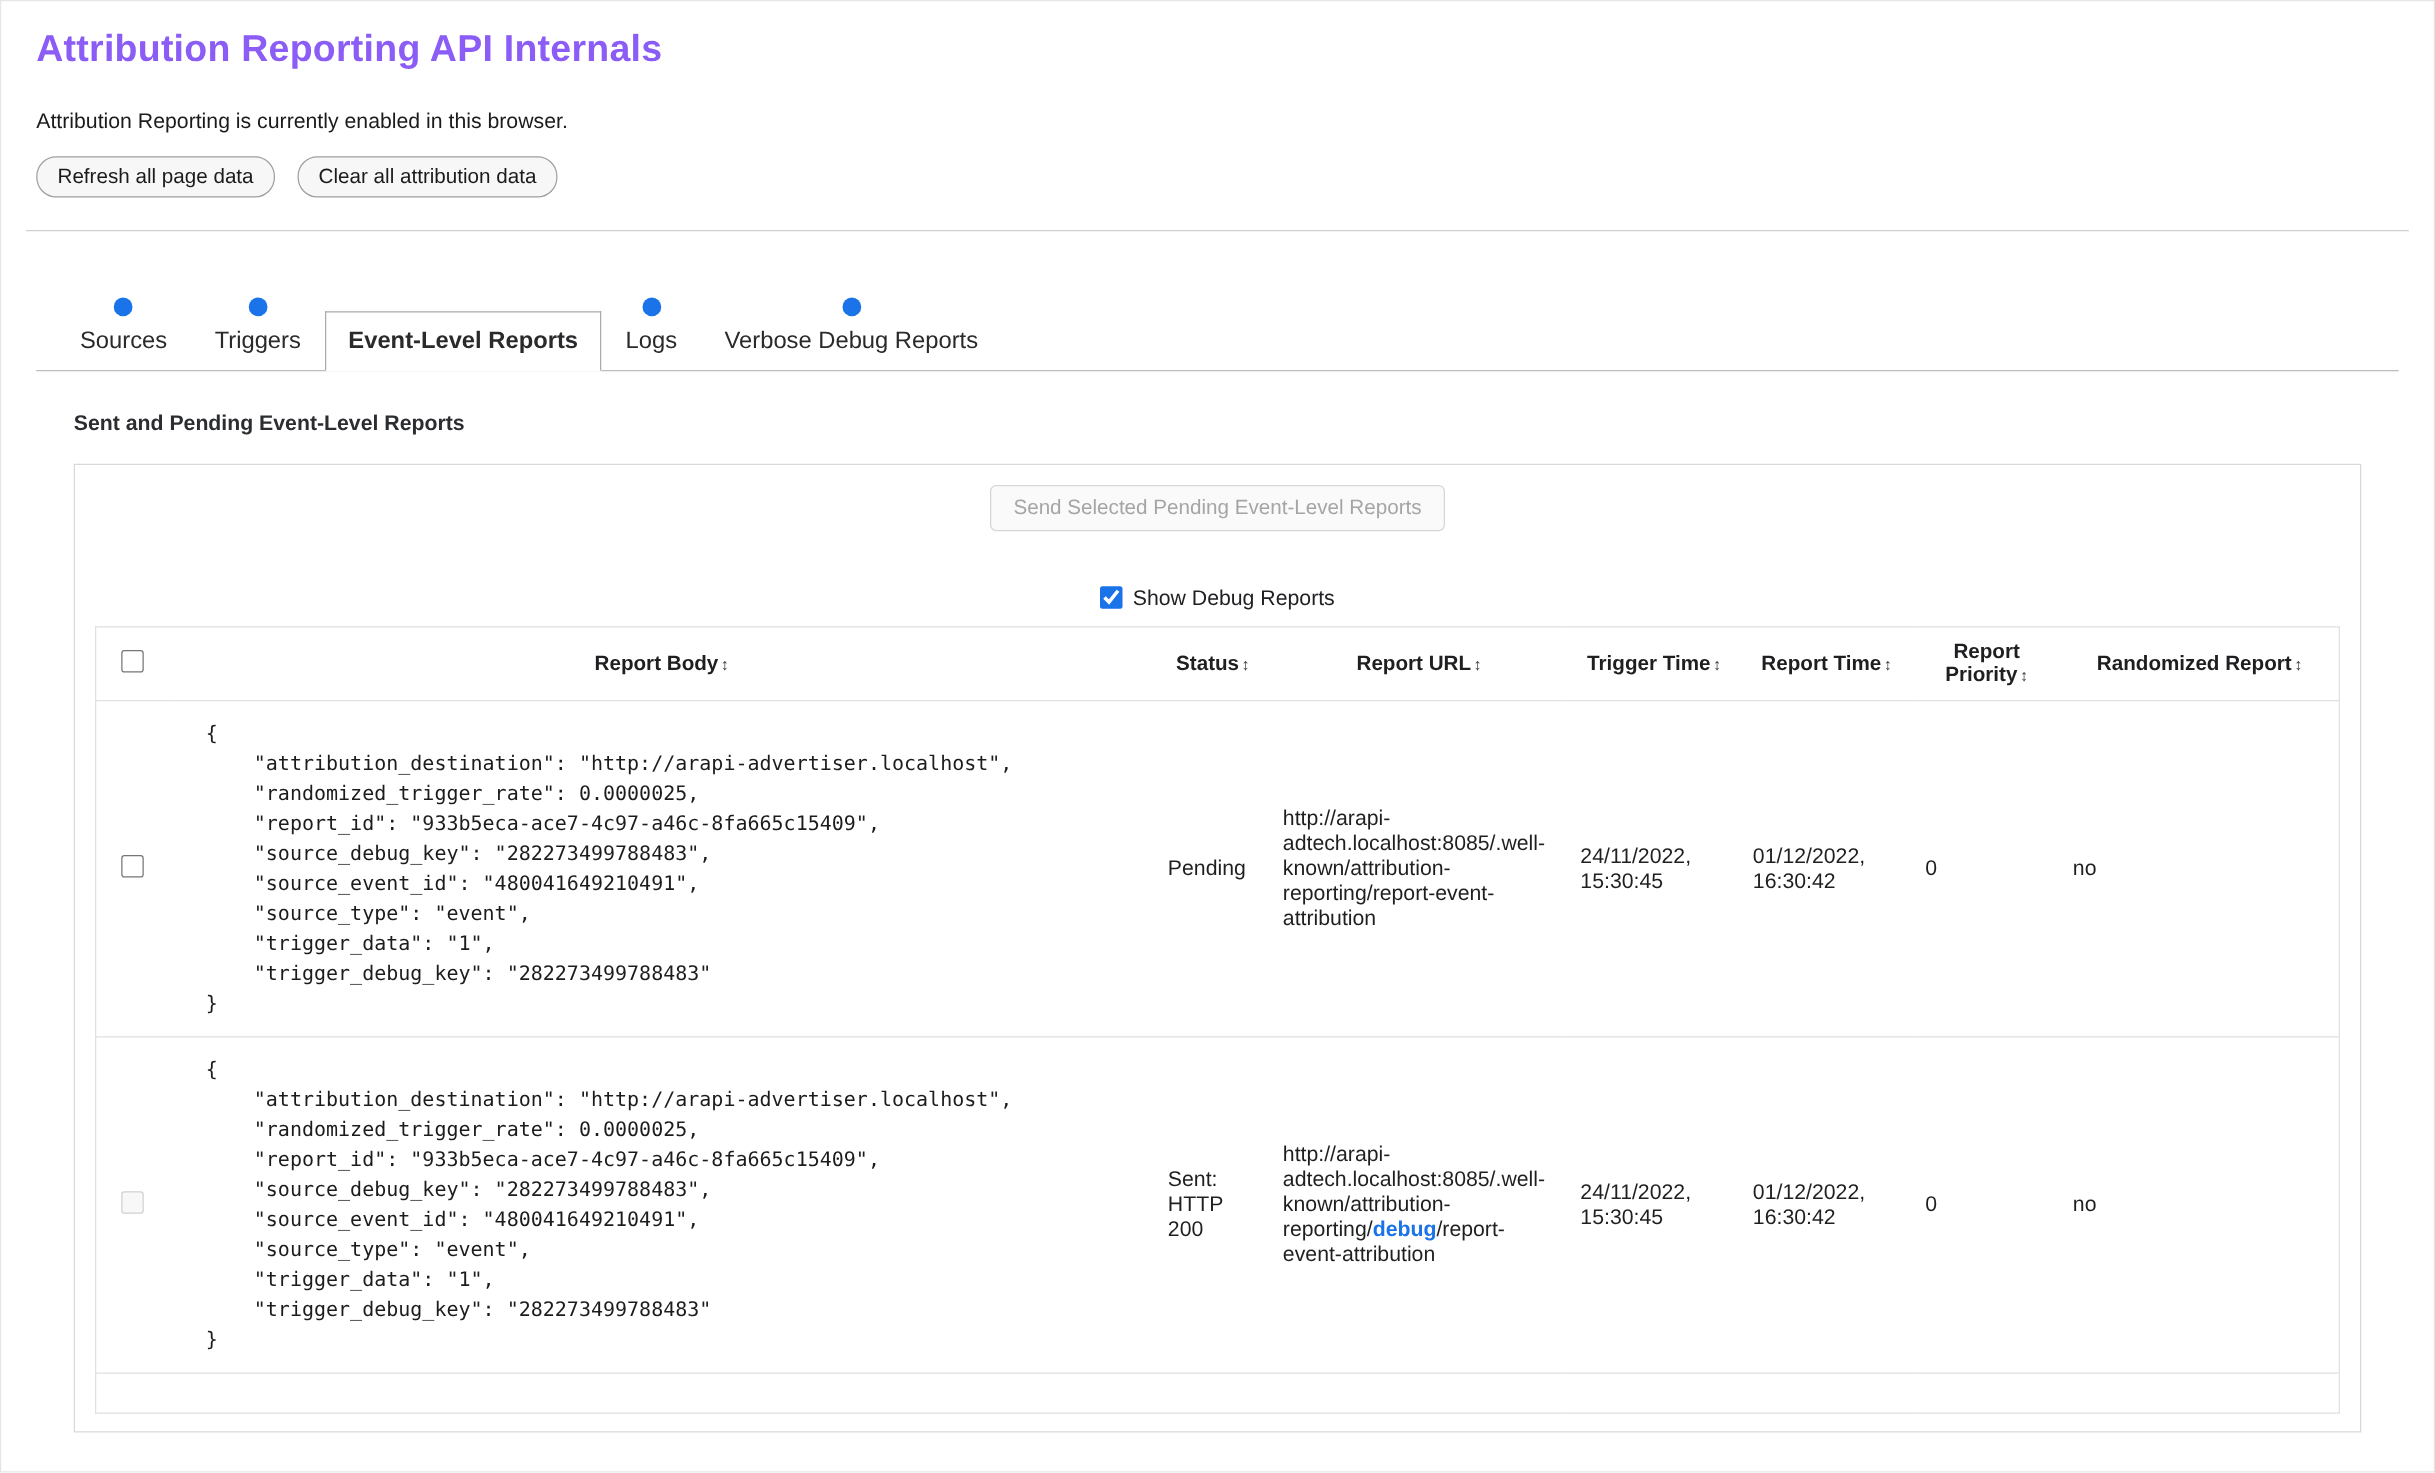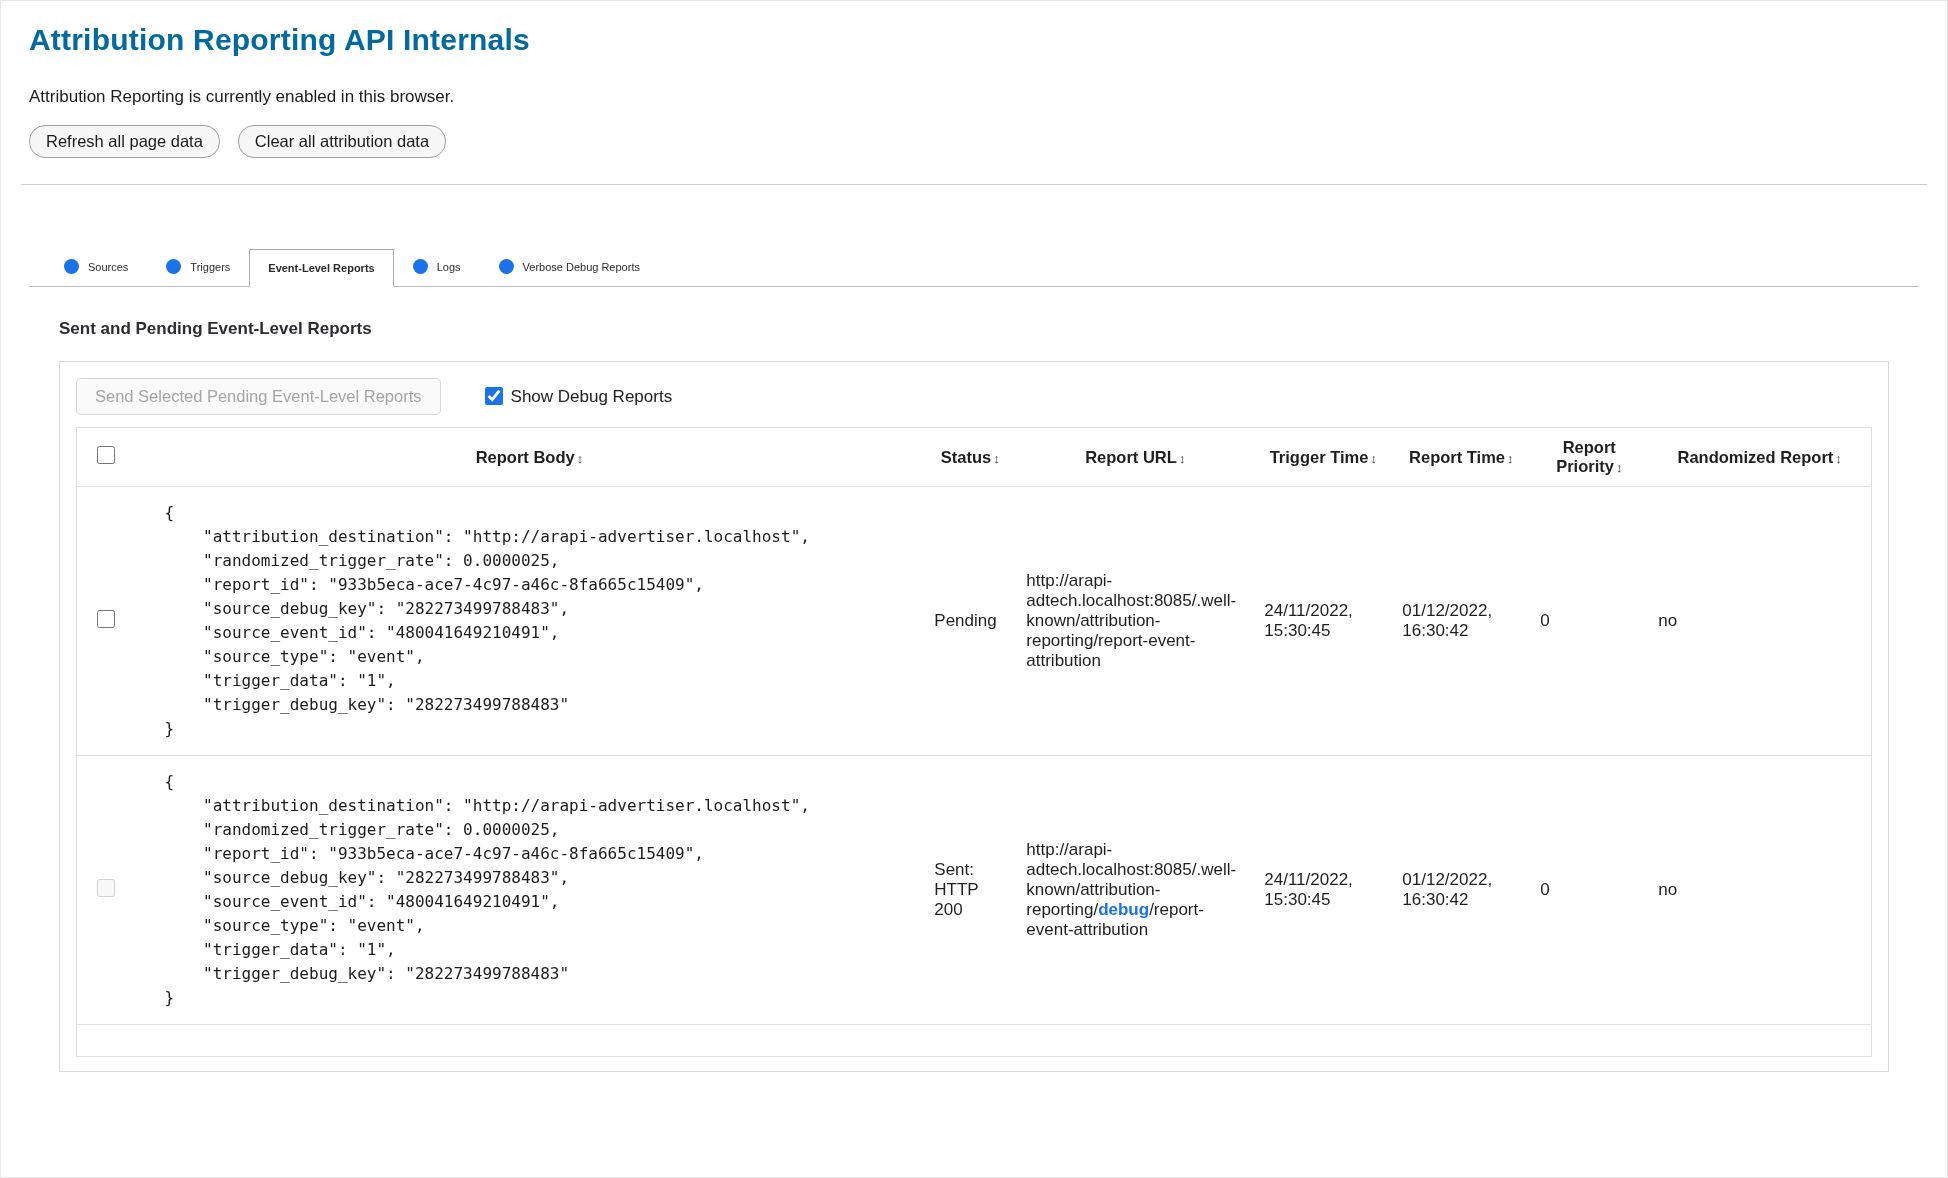--- a/index.html
+++ b/index.html
@@ -10,21 +10,21 @@
     font-family: "Liberation Sans", "DejaVu Sans", sans-serif;
     color: #202124;
     border: 1px solid #e6e6e6;
     padding: 16px 28px 30px 28px;
   }
 
   
   h1.page-title {
     font-size: 30px;
     font-weight: 700;
-    color: #0369a1;
+    color: #8b5cf6;
     margin: 6px 0 30px 0;
     letter-spacing: .2px;
   }
   .status-line {
     font-size: 17px;
     margin: 0 0 18px 0;
     color: #1b1b1d;
   }
   .status-line b { font-weight: 400; }
 
@@ -51,28 +51,29 @@
     display: flex;
     align-items: flex-end;
     border-bottom: 1px solid #bdbdbd;
     margin-top: 40px;
     padding-left: 16px;
   }
   .tab {
     display: flex;
     align-items: center;
     gap: 9px;
-    font-size: 11px;
+    font-size: 19px;
     color: #2a2a2c;
     padding: 12px 18px;
     margin-bottom: -1px;
     cursor: pointer;
     white-space: nowrap;
     background: transparent;
     border: 1px solid transparent;
+    flex-direction: column;
   }
   .tab.active {
     font-weight: 700;
     background: #ffffff;
     border: 1px solid #ababab;
     border-bottom: 1px solid #ffffff;
     margin-top: 24px;
   }
   .dot {
     width: 15px;
@@ -94,20 +95,21 @@
   .panel {
     border: 1px solid #d9d9d9;
     padding: 16px 16px 14px 16px;
     background: #ffffff;
   }
   .panel-controls {
     display: flex;
     align-items: center;
     gap: 44px;
     margin-bottom: 12px;
+    flex-direction: column;
   }
   button.send-btn {
     font-family: inherit;
     font-size: 16.5px;
     color: #a5a5a5;
     background: #fafafa;
     border: 1px solid #d6d6d6;
     border-radius: 5px;
     padding: 8px 18px;
   }

